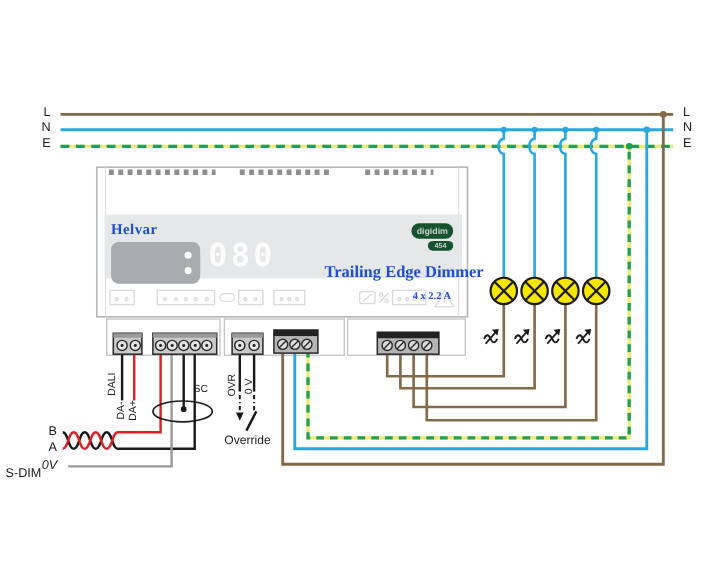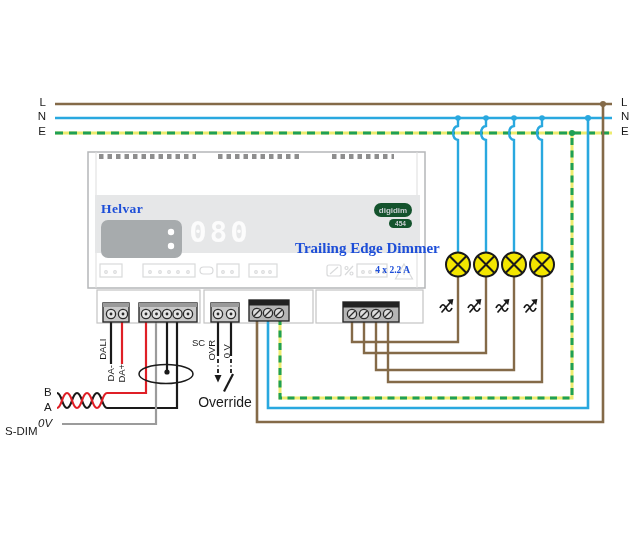--- a/index.html
+++ b/index.html
@@ -257,19 +257,19 @@
 <span class="lbl onpanel ralign" style="left:295px;top:240px;width:116px;font-size:15px;">Trailing Edge Dimmer</span>
 
 <span class="lbl rot" style="left:87px;top:344px;width:32px;">DALI</span>
 <span class="lbl rot" style="left:98px;top:368px;width:26px;">DA-</span>
 <span class="lbl rot" style="left:109px;top:368px;width:26px;">DA+</span>
 
 <span class="lbl" style="left:44px;top:386px;">B</span>
 <span class="lbl" style="left:44px;top:401px;">A</span>
 <span class="lbl" style="left:5px;top:399px;margin-top:26px;">S-DIM</span>
 <span class="lbl" style="left:38px;top:417px;font-style:italic;">0V</span>
-<span class="lbl small" style="left:176px;top:338px;padding-left:16px;">SC</span>
+<span class="lbl small" style="left:176px;top:349px;">SC</span>
 
 <span class="lbl rot" style="left:198px;top:345px;width:28px;">OVR</span>
 <span class="lbl rot" style="left:213px;top:346px;width:28px;">0 V</span>
-<span class="lbl calign" style="left:196px;top:395px;width:58px;font-size:14px;">Override</span>
+<span class="lbl calign" style="left:196px;top:395px;width:58px;font-size:11px;">Override</span>
 
 </div>
 
 </body></html>

